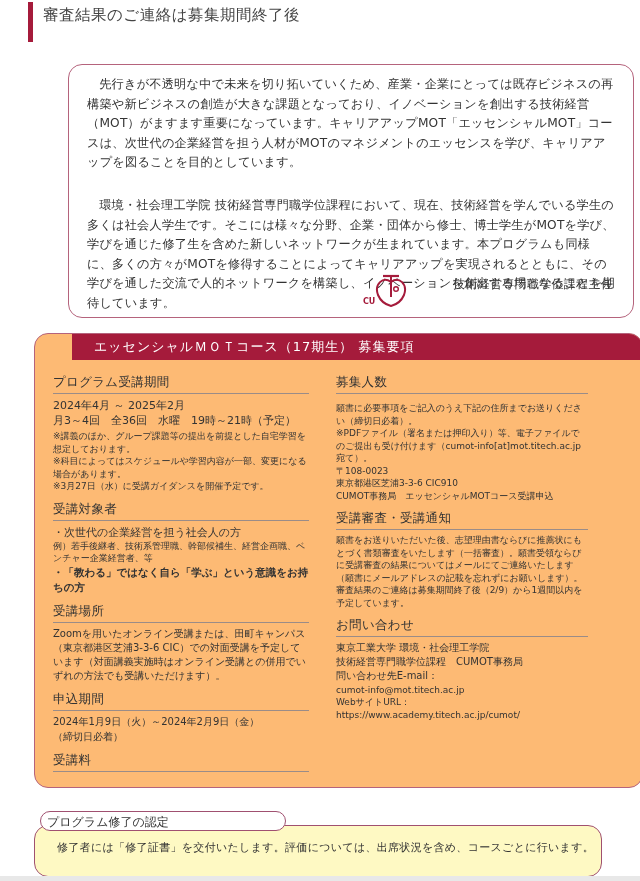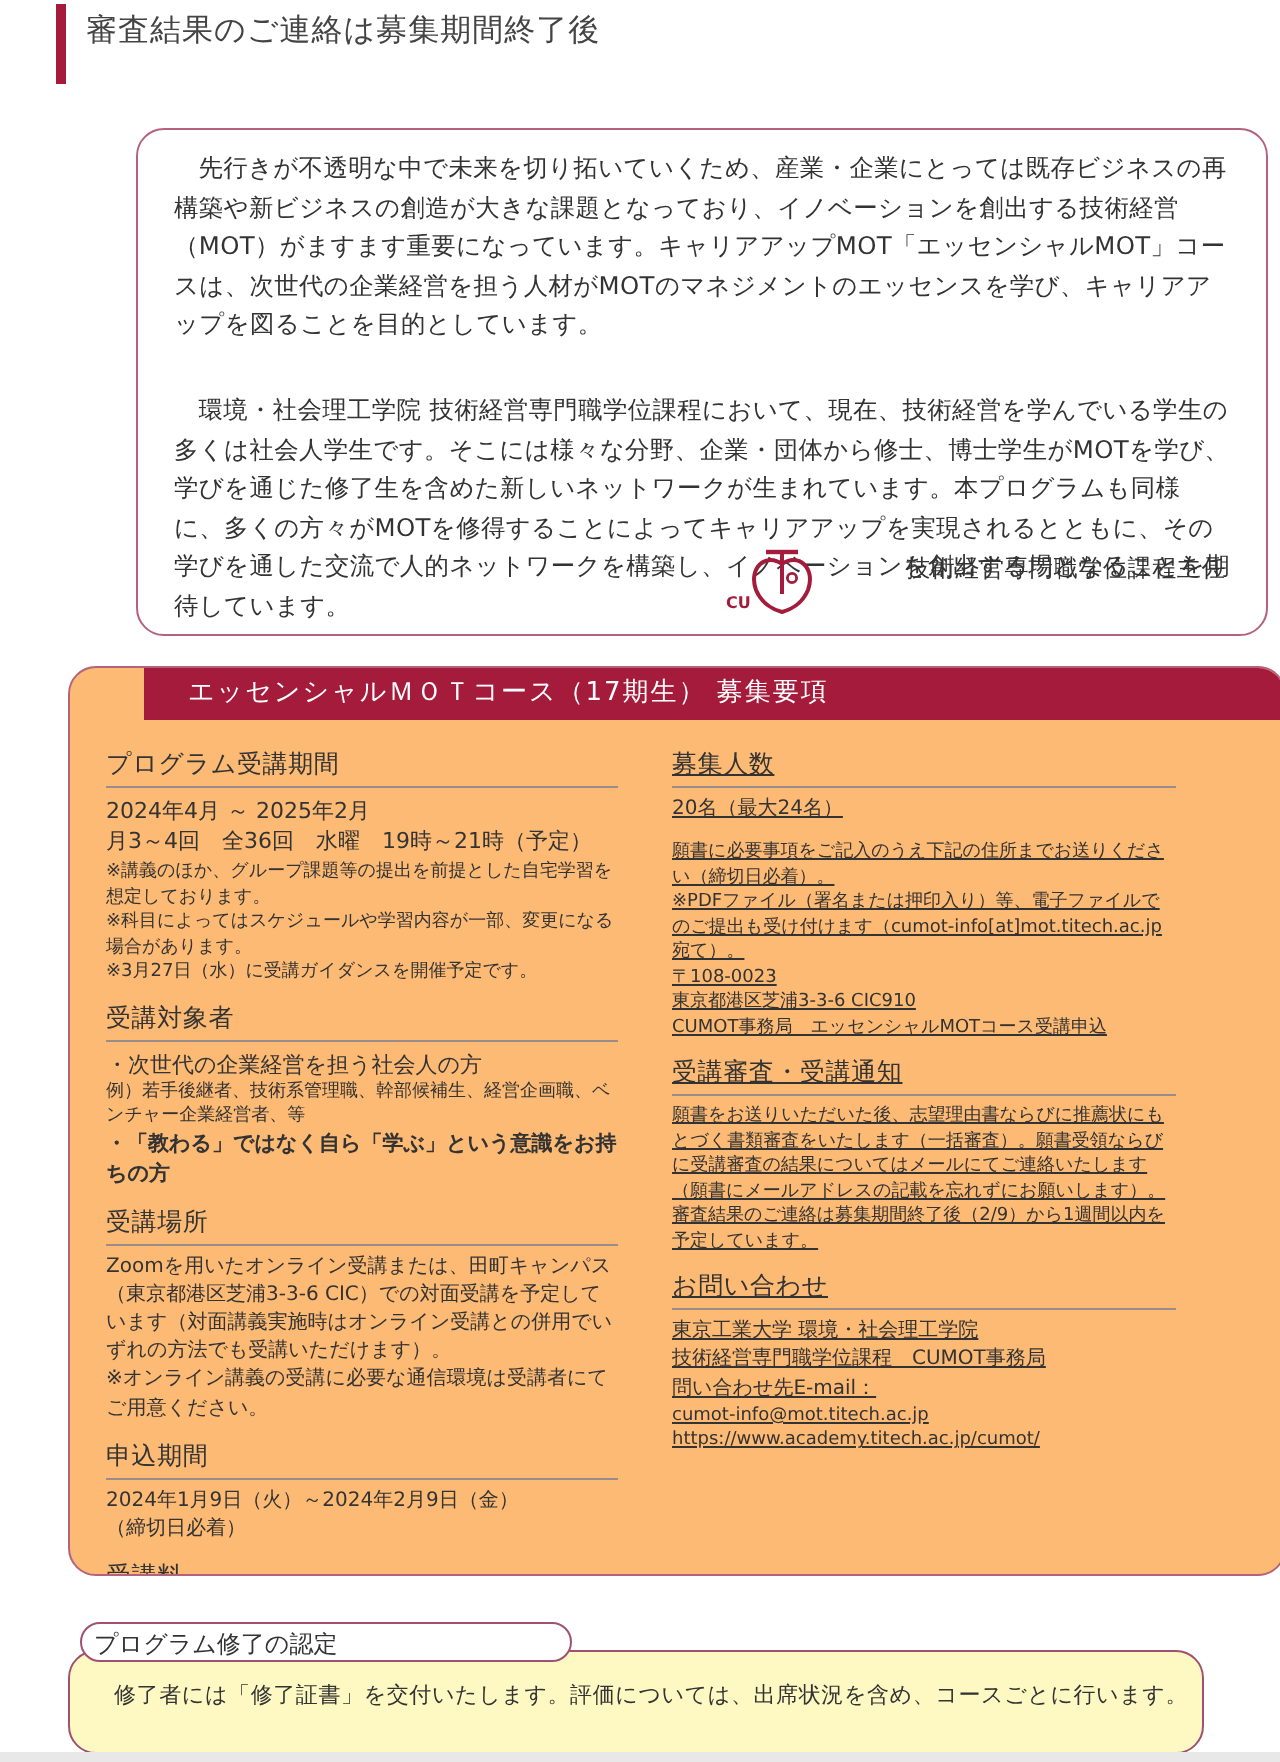--- a/index.html
+++ b/index.html
@@ -26,21 +26,21 @@
   .recruit-box {
     position:absolute; left:34px; top:333px; width:570px; height:453px;
     border:1.5px solid #b5637c; border-radius:14px; background:#fdba74; overflow:hidden;padding-left:37px;
   }
   .recruit-header {
     height:26px; background:#a51b3b; color:#fff; font-size:13px; line-height:26px;
     padding-left:22px; letter-spacing:1px;
   }
   .col { position:absolute; top:40px; width:256px; }
   .col-left { left:18px; }
-  .col-right { left:301px; width:252px;text-decoration:underline; }
+  .col-right { left:301px; width:252px; }
   .sec { margin-bottom:8px; }
   .sec-h {
     font-size:12.5px; color:#333; border-bottom:1px solid #9a8c88; padding-bottom:2px; margin-bottom:4px;
     letter-spacing:0.3px;
   }
   .big { font-size:11px; line-height:15px; color:#333; }
   .small { font-size:9px; line-height:12.5px; color:#333; }
   .body { font-size:10px; line-height:14.2px; color:#333; }
 
   .cert-box {
@@ -89,39 +89,37 @@
     <div class="sec">
       <div class="sec-h">受講対象者</div>
       <div class="big">・次世代の企業経営を担う社会人の方</div>
       <div class="small">例）若手後継者、技術系管理職、幹部候補生、経営企画職、ベンチャー企業経営者、等</div>
       <div class="big" style="font-size:10.5px;font-weight:bold;">・「教わる」ではなく自ら「学ぶ」という意識をお持ちの方</div>
     </div>
 
     <div class="sec">
       <div class="sec-h">受講場所</div>
       <div class="body">Zoomを用いたオンライン受講または、田町キャンパス（東京都港区芝浦3-3-6 CIC）での対面受講を予定しています（対面講義実施時はオンライン受講との併用でいずれの方法でも受講いただけます）。</div>
-      <div class="body">※オンライン講義の受講に必要な通信環境は受講者にてご用意ください。</div>
     </div>
 
     <div class="sec">
       <div class="sec-h">申込期間</div>
       <div class="body">2024年1月9日（火）～2024年2月9日（金）</div>
       <div class="body">（締切日必着）</div>
     </div>
 
     <div class="sec">
       <div class="sec-h">受講料</div>
 
     </div>
   </div>
 
   <div class="col col-right">
     <div class="sec">
       <div class="sec-h">募集人数</div>
-      <div class="body">20名（最大24名）</div>
     </div>
 
     <div class="sec">
       <div class="small">願書に必要事項をご記入のうえ下記の住所までお送りください（締切日必着）。</div>
       <div class="small">※PDFファイル（署名または押印入り）等、電子ファイルでのご提出も受け付けます（cumot-info[at]mot.titech.ac.jp宛て）。</div>
       <div class="small">〒108-0023</div>
       <div class="small">東京都港区芝浦3-3-6 CIC910</div>
       <div class="small">CUMOT事務局　エッセンシャルMOTコース受講申込</div>
     </div>
 
@@ -129,20 +127,21 @@
       <div class="sec-h">受講審査・受講通知</div>
       <div class="small">願書をお送りいただいた後、志望理由書ならびに推薦状にもとづく書類審査をいたします（一括審査）。願書受領ならびに受講審査の結果についてはメールにてご連絡いたします（願書にメールアドレスの記載を忘れずにお願いします）。審査結果のご連絡は募集期間終了後（2/9）から1週間以内を予定しています。</div>
     </div>
 
     <div class="sec">
       <div class="sec-h">お問い合わせ</div>
       <div class="body">東京工業大学 環境・社会理工学院</div>
       <div class="body">技術経営専門職学位課程　CUMOT事務局</div>
       <div class="body">問い合わせ先E-mail：</div>
       <div class="small">cumot-info@mot.titech.ac.jp</div>
+      <div class="small">WebサイトURL：</div>
       <div class="small" style="margin-bottom:4px;">https://www.academy.titech.ac.jp/cumot/</div>
 
     </div>
   </div>
 </div>
 
 <div class="cert-box">
   <div class="cert-text">修了者には「修了証書」を交付いたします。評価については、出席状況を含め、コースごとに行います。</div>
 </div>
 <div class="cert-label">プログラム修了の認定</div>

